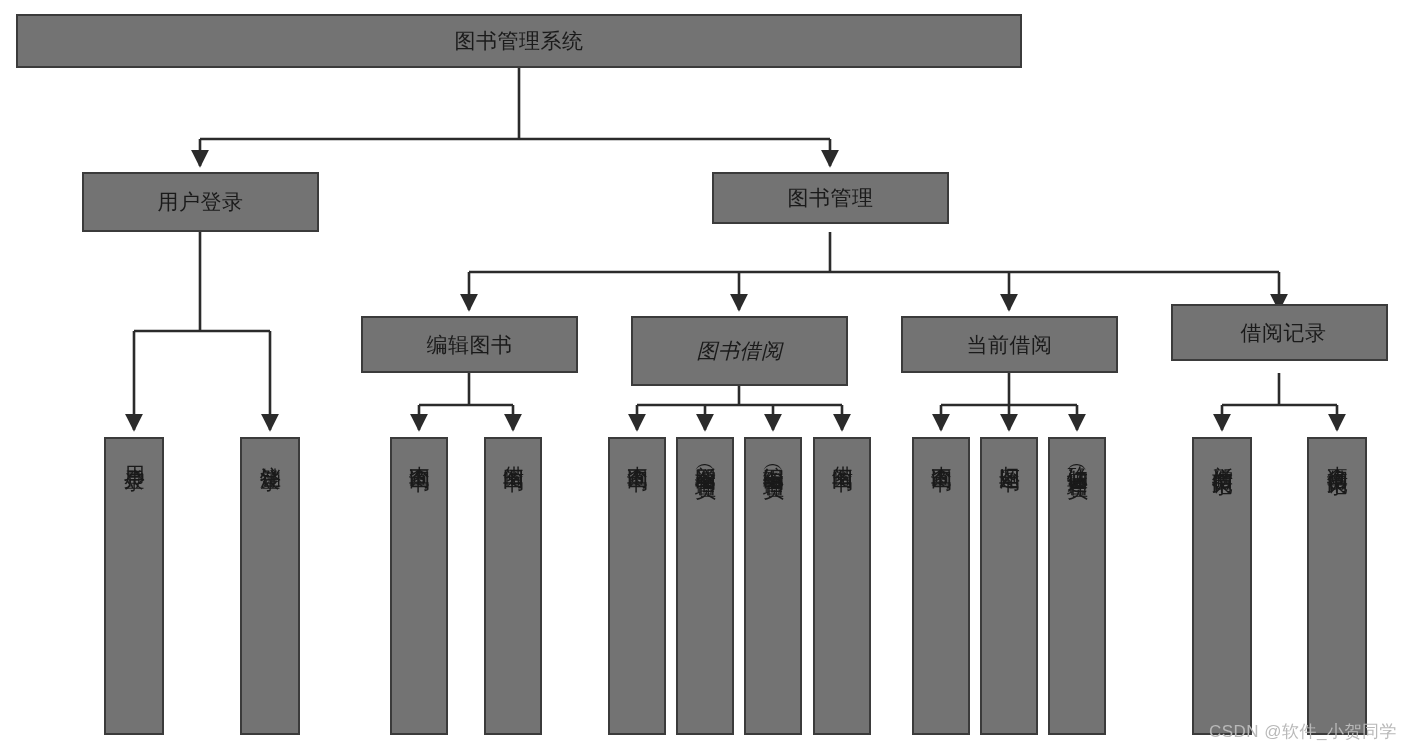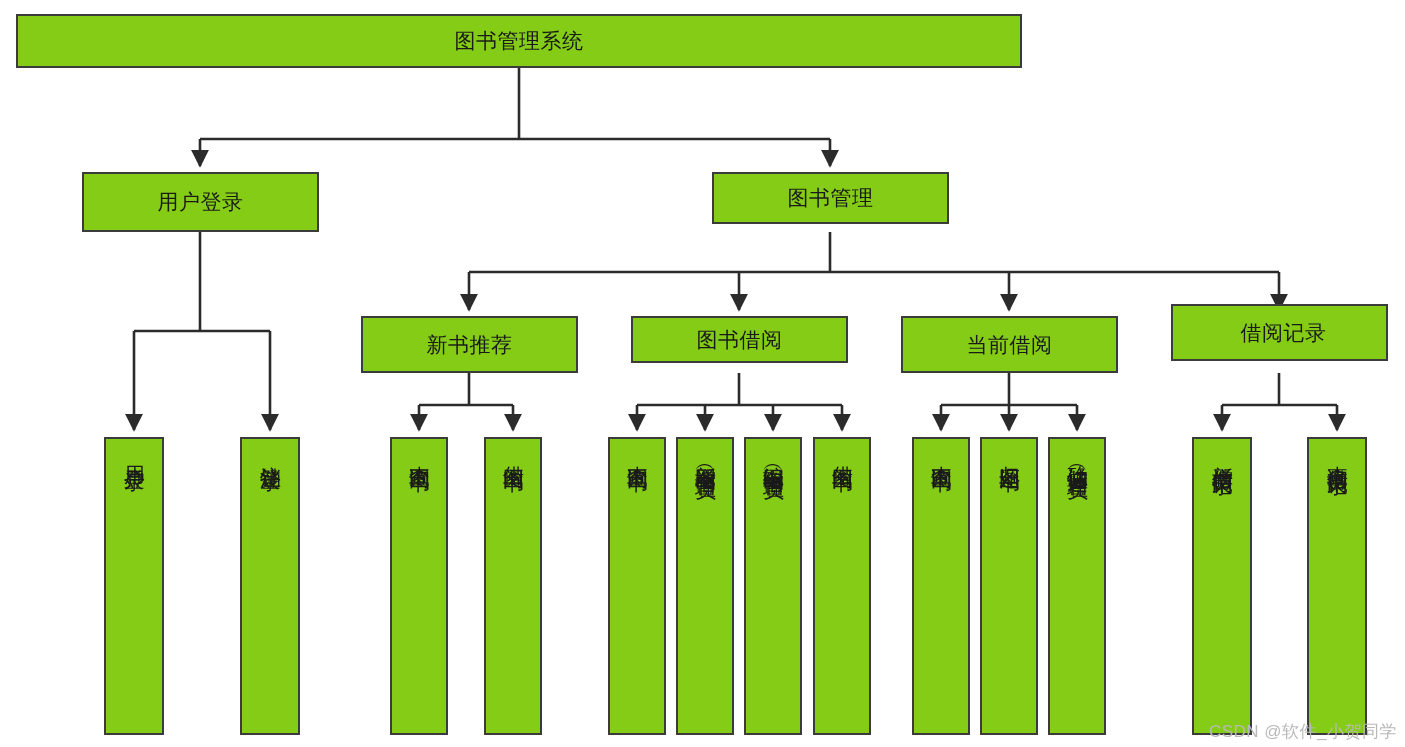--- a/index.html
+++ b/index.html
@@ -21,21 +21,21 @@
     position: absolute;
     left: 0;
     top: 0;
     width: 1405px;
     height: 747px;
     pointer-events: none;
   }
   .node {
     position: absolute;
     box-sizing: border-box;
-    background: #84cc16;
+    background: #737373;
     border: 2px solid #3b3b3b;
     display: flex;
     align-items: center;
     justify-content: center;
     color: #1a1a1a;
   }
   .node.horiz {
     font-size: 21px;
     letter-spacing: 0.5px;
   }
@@ -123,23 +123,23 @@
   </div>
 
   <div class="node horiz" style="left:82px; top:172px; width:237px; height:60px;">
     <span>用户登录</span>
   </div>
   <div class="node horiz" style="left:712px; top:172px; width:237px; height:52px;">
     <span>图书管理</span>
   </div>
 
   <div class="node horiz" style="left:361px; top:316px; width:217px; height:57px;">
-    <span>新书推荐</span>
+    <span>编辑图书</span>
   </div>
-  <div class="node horiz" style="left:631px; top:316px; width:217px; height:47px;">
+  <div class="node horiz" style="left:631px; top:316px; width:217px; height:70px;font-style:italic;">
     <span>图书借阅</span>
   </div>
   <div class="node horiz" style="left:901px; top:316px; width:217px; height:57px;text-align:right;">
     <span>当前借阅</span>
   </div>
   <div class="node horiz" style="left:1171px; top:304px; width:217px; height:57px;padding-left:8px;">
     <span>借阅记录</span>
   </div>
 
   <div class="node leaf" style="left:104px; top:437px; width:60px; height:298px;">

